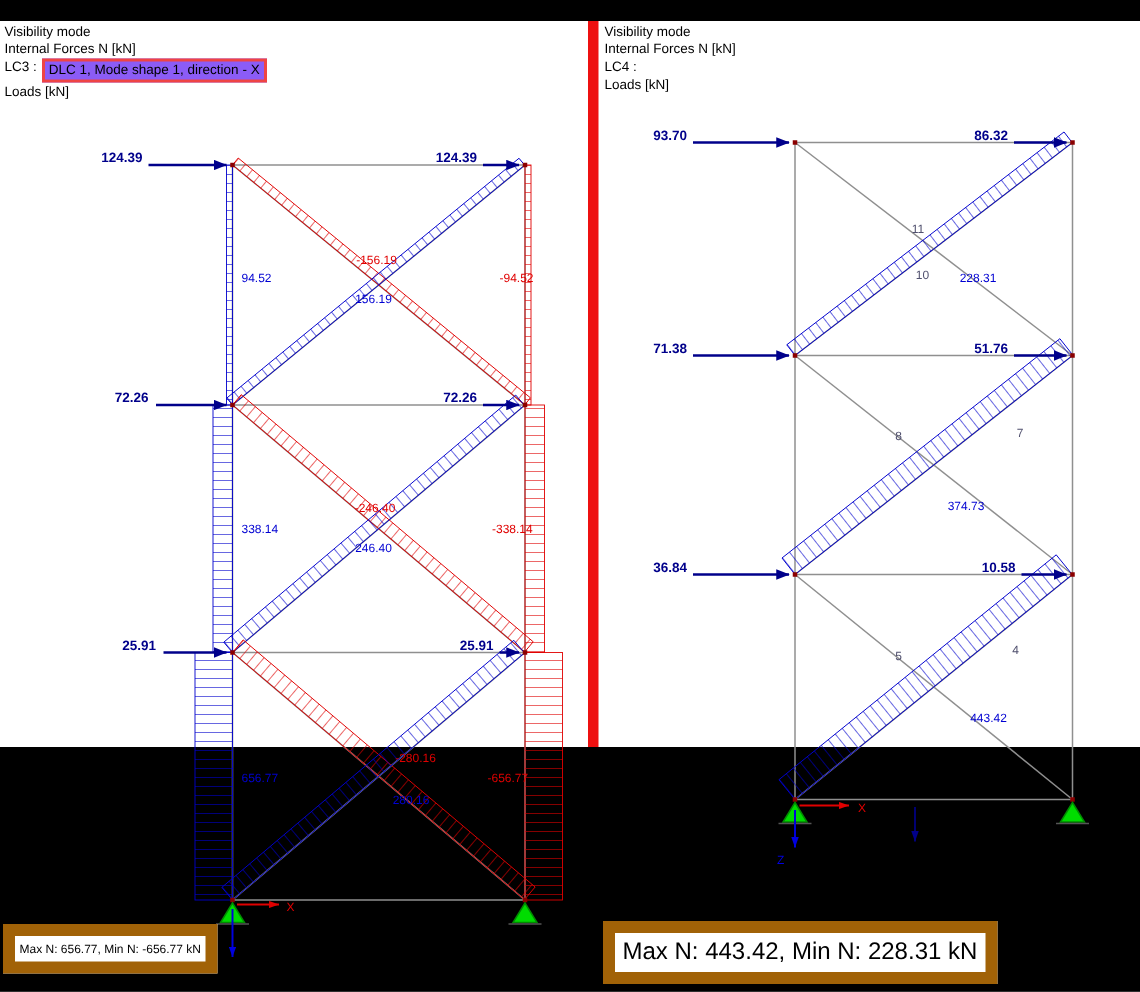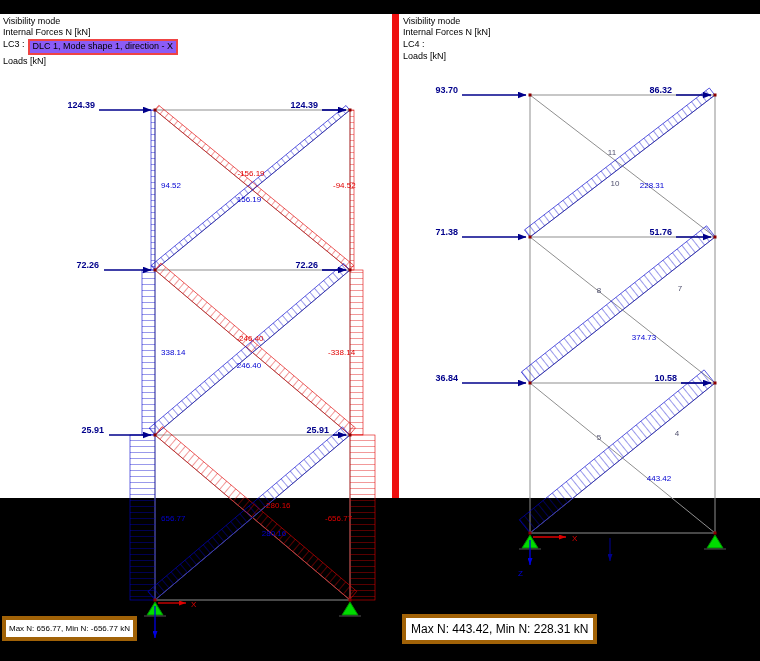--- a/index.html
+++ b/index.html
@@ -8,23 +8,23 @@
   #page { position:relative; width:760px; height:661px; background:#000; overflow:hidden; }
   #content { position:absolute; top:14px; left:0; width:760px; height:484px; background:#ffffff; }
   .panel { position:absolute; top:0; height:100%; background:#fff; }
   #panel-left { left:0; width:392px; }
   #panel-right { left:400px; width:360px; }
   #divider { position:absolute; top:0; left:392px; width:7px; height:100%; background:#ee1010; }
   .panel-header { position:absolute; top:2px; left:3px; font-size:9px; line-height:11px; color:#000; white-space:nowrap; z-index:3; }
   .lc-line { display:flex; align-items:flex-start; margin:1px 0 1px 0; }
   .lc-prefix { margin-right:3px; }
   .lc-box { border:2px solid #ef4444; padding:0 3px 1px 3px; background:#8b5cf6; }
-  .summary-box { position:absolute; border:4px solid #a16207; background:#fff; color:#000; white-space:nowrap; z-index:3; }
+  .summary-box { position:absolute; border:8px solid #a16207; background:#fff; color:#000; white-space:nowrap; z-index:3; }
   #summary-left { left:2px; top:602px; font-size:8px; padding:4px 3px; }
-  #summary-right { left:2px; top:600px; font-size:12px; padding:4px 5px; }
+  #summary-right { left:2px; top:600px; font-size:16px; padding:4px 5px; }
   svg.model { position:absolute; top:0; left:0; }
   svg text { font-family:"Liberation Sans", sans-serif; }
   .member-lines line { stroke:#8f8f8f; stroke-width:1; }
   .support-base { stroke:#555; stroke-width:1; }
   .hBL { fill:url(#tbL); stroke:#0000cd; stroke-width:0.6; }
   .hRL { fill:url(#trL); stroke:#e00000; stroke-width:0.6; }
   .hBR { fill:url(#tbR); stroke:#0000cd; stroke-width:0.6; }
   .node { fill:#8b0000; }
   .support { fill:#00dc00; stroke:#008c00; stroke-width:1; }
   .loadL { stroke:#00008b; stroke-width:1.7; }

